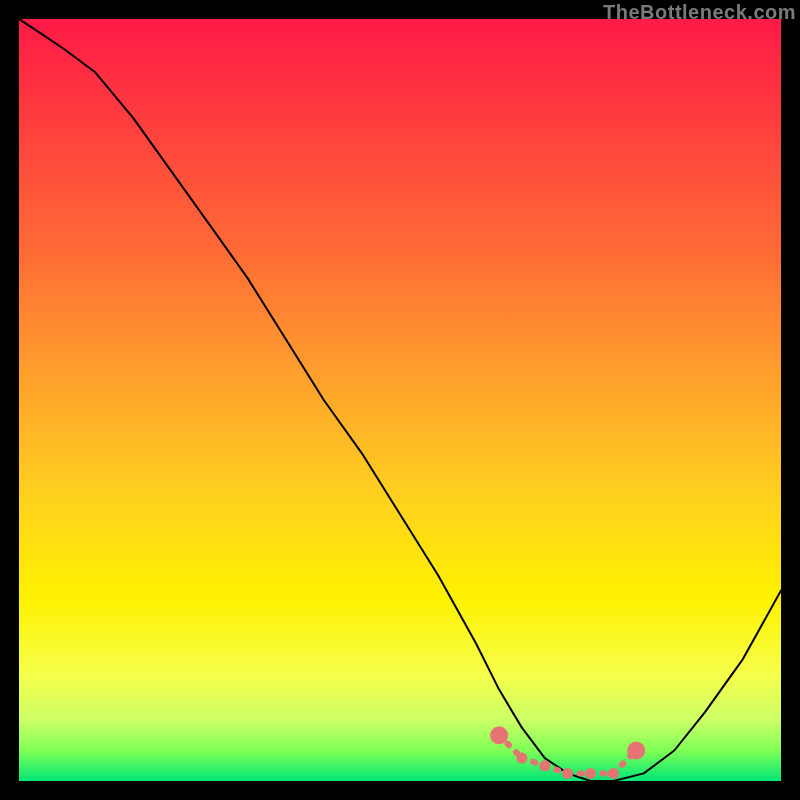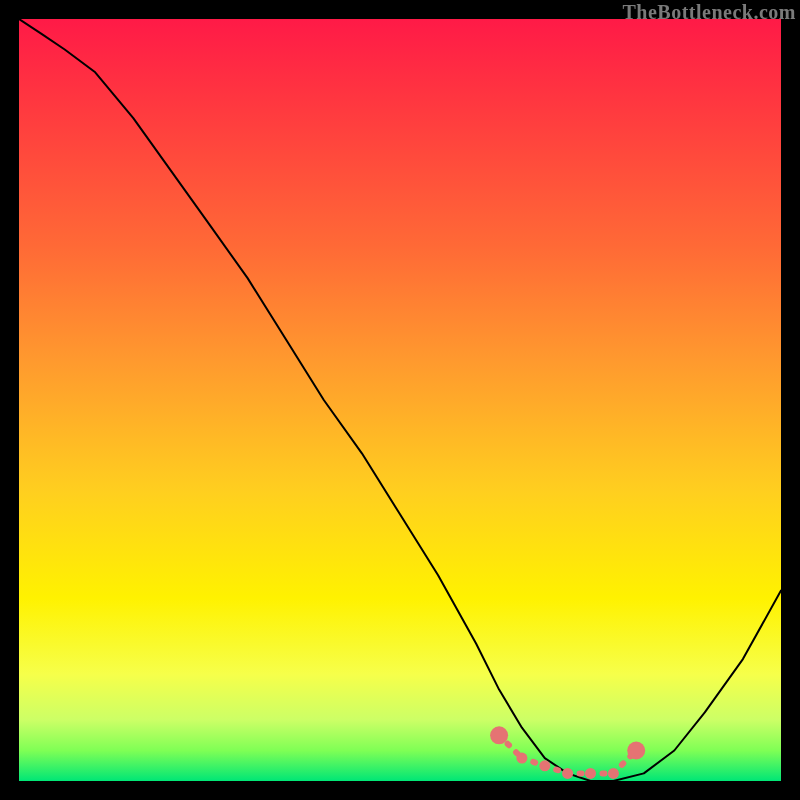--- a/index.html
+++ b/index.html
@@ -10,21 +10,20 @@
     background: #000;
     font-family: Arial, Helvetica, sans-serif;
     overflow: hidden;
   }
 
   .stage {
     position: relative;
     width: 800px;
     height: 573px;
     background: #000;
-    font-family: Liberation Serif, serif;
   }
 
   .plot-area {
     position: absolute;
     left: 19px;
     top: 19px;
     width: 762px;
     height: 762px;
     
     background: linear-gradient(

